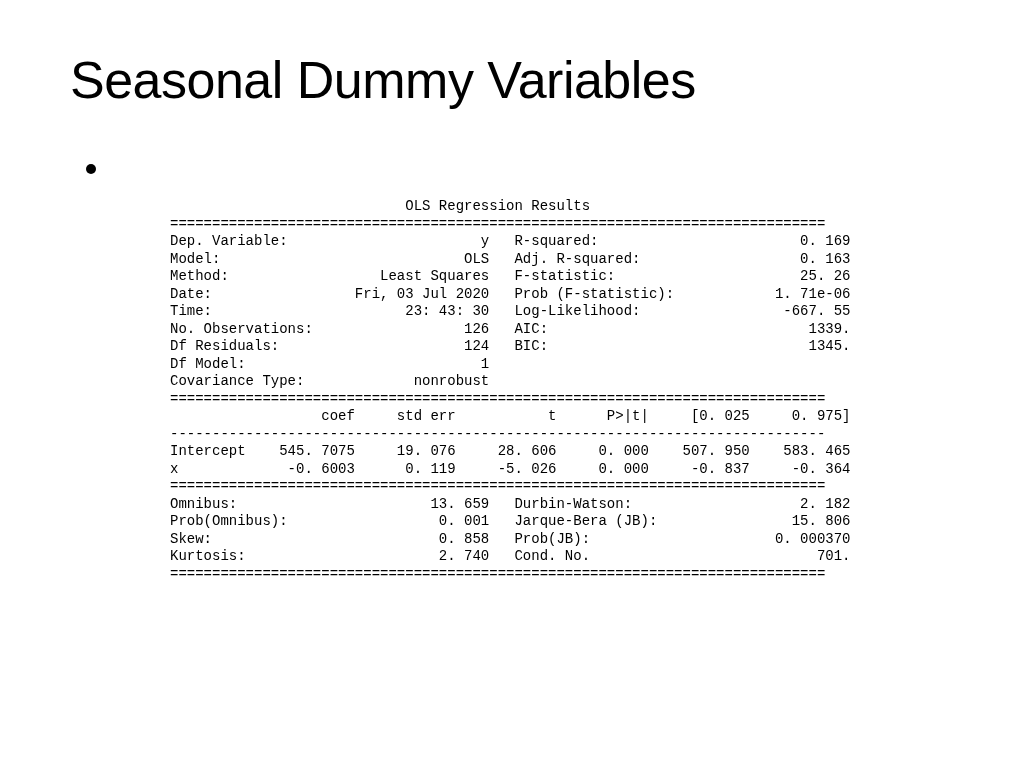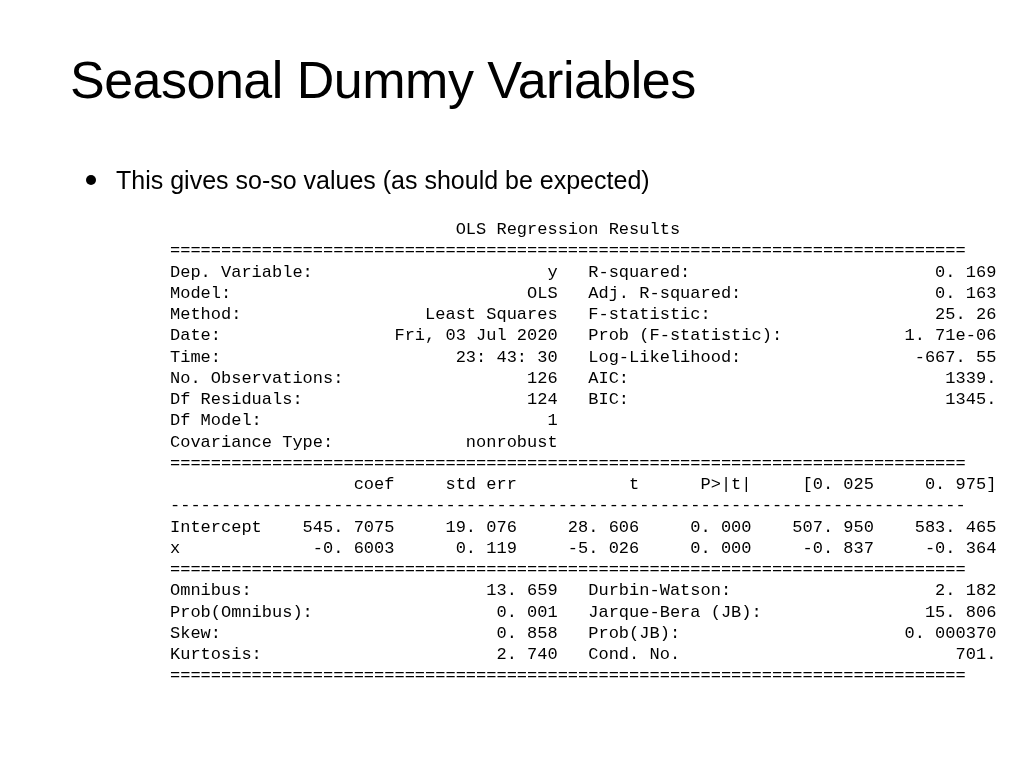--- a/index.html
+++ b/index.html
@@ -31,34 +31,33 @@
       margin-right: 20px;
       flex-shrink: 0;
       align-self: center;
       margin-top: -2px;
     }
     .bullet-text {
       font-size: 25px;
     }
     .ols-block {
       font-family: "Courier New", Courier, monospace;
-      font-size: 17px;
+      font-size: 14px;
       white-space: pre;
       line-height: 1.25;
       margin-left: 100px;
     }
   </style>
 </head>
 <body>
 
 <h1 class="title">Seasonal Dummy Variables</h1>
 
 <div class="bullet-row">
   <span class="bullet-dot"></span>
-  <span class="bullet-text">This gives so-so values (as should be expected)</span>
 </div>
 
 <pre class="ols-block" id="ols-output">                            OLS Regression Results                            
 ==============================================================================
 Dep. Variable:                       y   R-squared:                        0. 169
 Model:                             OLS   Adj. R-squared:                   0. 163
 Method:                  Least Squares   F-statistic:                      25. 26
 Date:                 Fri, 03 Jul 2020   Prob (F-statistic):            1. 71e-06
 Time:                       23: 43: 30   Log-Likelihood:                 -667. 55
 No. Observations:                  126   AIC:                               1339.

